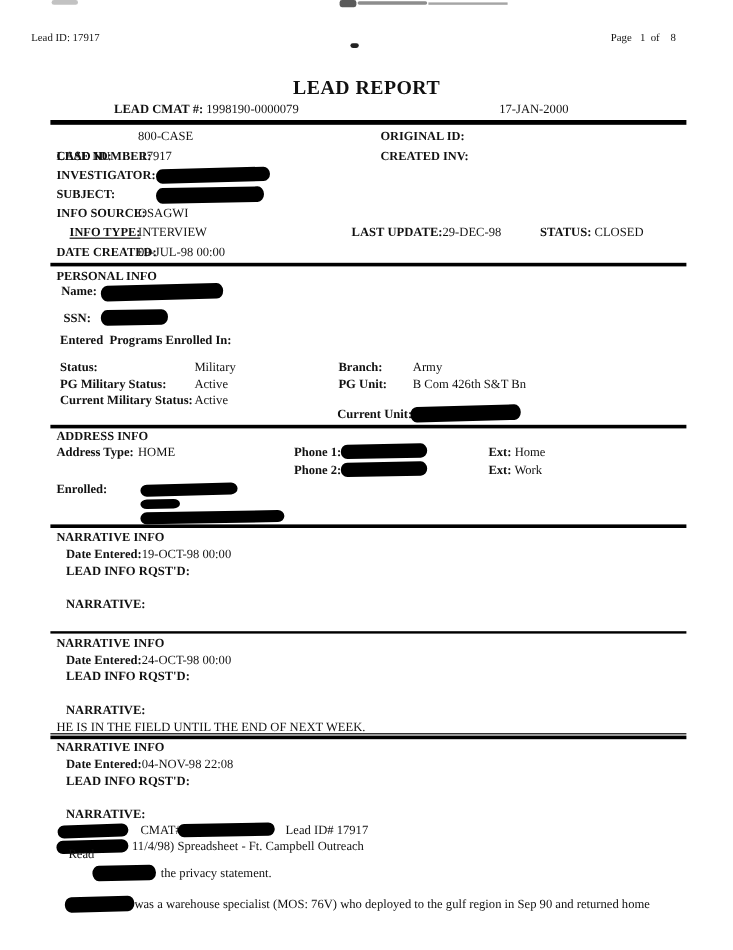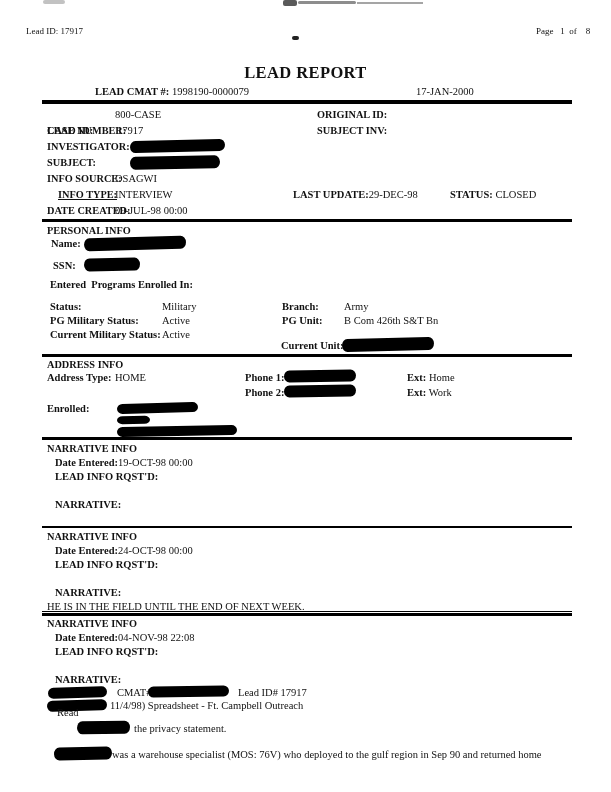--- a/index.html
+++ b/index.html
@@ -26,36 +26,36 @@
 
 <div class="page">
 
   <div class="mark" style="left:43px;top:0;width:22px;height:4px;background:#c2c2c2;border-radius:2px;"></div>
   <div class="mark" style="left:283px;top:0;width:14px;height:6px;background:#5a5a5a;border-radius:2px;"></div>
   <div class="mark" style="left:298px;top:1px;width:58px;height:3px;background:#8d8d8d;border-radius:2px;"></div>
   <div class="mark" style="left:357px;top:2px;width:66px;height:2px;background:#a5a5a5;"></div>
   <div class="mark" style="left:292px;top:36px;width:7px;height:4px;background:#222;border-radius:2px;"></div>
 
   <span class="t small" style="left:26px;top:25px;">Lead ID: 17917</span>
-  <span class="t small" style="left:536px;top:25px;">Page   1  of    8</span>
+  <span class="t small" style="left:509px;top:25px;">Page   1  of    8</span>
 
   <div class="title" style="top:63px;">LEAD REPORT</div>
 
   <span class="t" style="left:95px;top:86px;"><span class="inline-lbl">LEAD CMAT #: </span><span>1998190-0000079</span></span>
   <span class="t" style="left:416px;top:86px;">17-JAN-2000</span>
 
   <div class="rule" style="left:42px;top:100px;width:530px;height:3.5px;"></div>
 
   <span class="t b caps" style="left:47px;top:109px;margin-top:16px;">CASE NUMBER:</span>
   <span class="t" style="left:115px;top:109px;">800-CASE</span>
   <span class="t b caps" style="left:317px;top:109px;">ORIGINAL ID:</span>
 
   <span class="t b caps" style="left:47px;top:125px;">LEAD ID:</span>
   <span class="t" style="left:117px;top:125px;">17917</span>
-  <span class="t b caps" style="left:317px;top:125px;">SUBJECT INV:</span>
+  <span class="t b caps" style="left:317px;top:125px;">CREATED INV:</span>
 
   <span class="t b caps" style="left:47px;top:141px;">INVESTIGATOR:</span>
   <div class="redact" style="left:130px;top:140px;width:95px;height:12px;transform:rotate(-1.5deg);"></div>
 
   <span class="t b caps" style="left:47px;top:157px;">SUBJECT:</span>
   <div class="redact" style="left:130px;top:156px;width:90px;height:13px;transform:rotate(-1deg);"></div>
 
   <span class="t b caps" style="left:47px;top:173px;">INFO SOURCE:</span>
   <span class="t" style="left:115px;top:173px;">OSAGWI</span>
 

